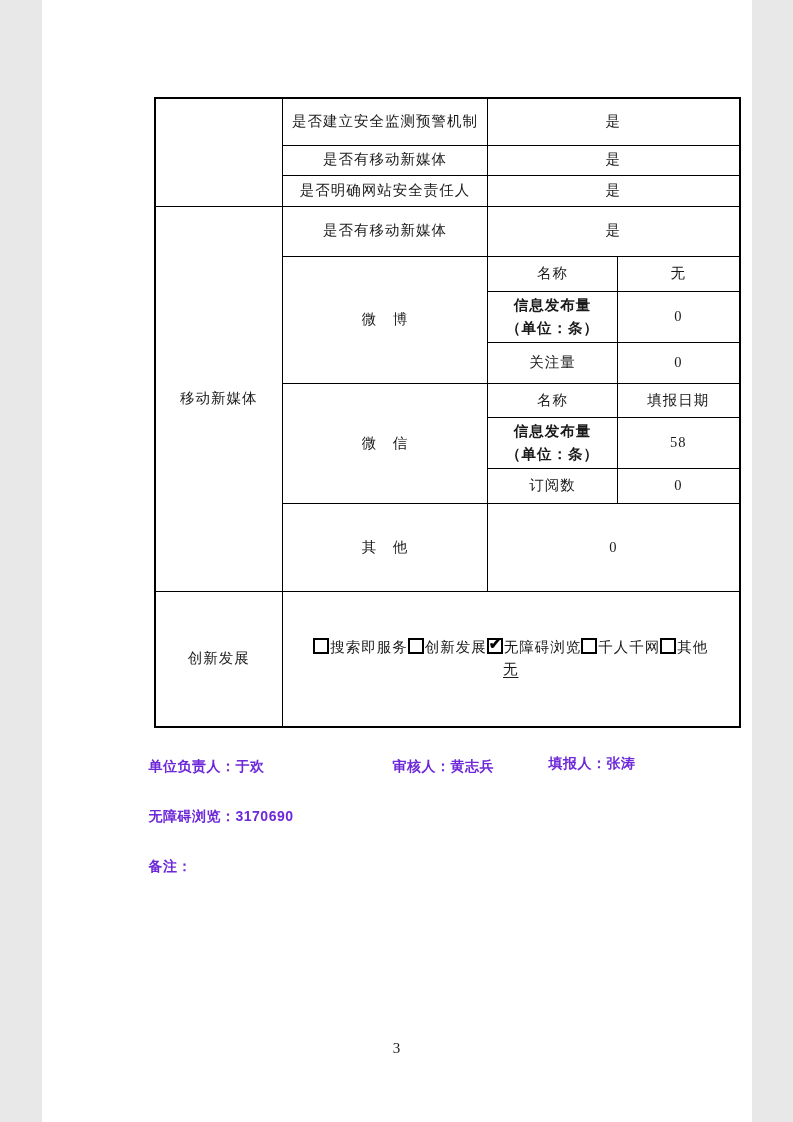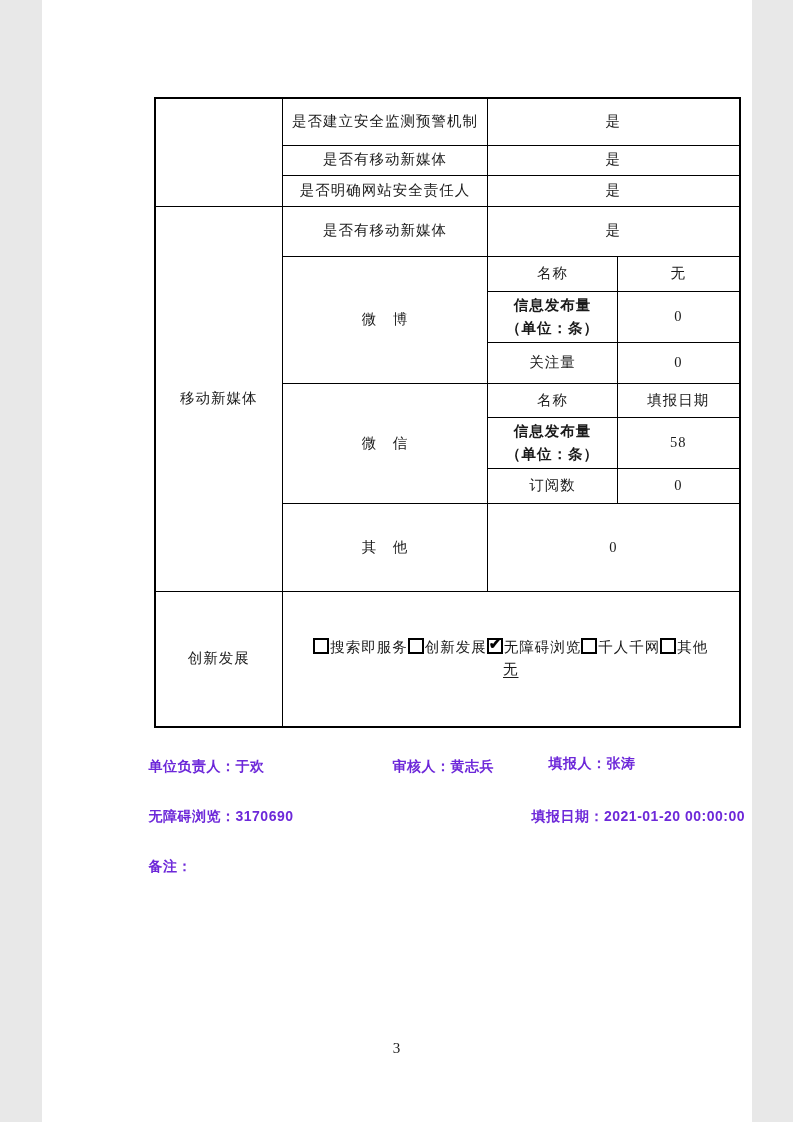--- a/index.html
+++ b/index.html
@@ -168,21 +168,18 @@
   </div>
   <div class="footer-item" style="left:351px; top:758px;">
     <span>审核人：</span><span>黄志兵</span>
   </div>
   <div class="footer-item" style="left:507px; top:755px;">
     <span>填报人：</span><span>张涛</span>
   </div>
   <div class="footer-item" style="left:107px; top:808px;">
     <span>无障碍浏览：</span><span>3170690</span>
   </div>
-  <div class="footer-item" style="left:490px; top:808px;">
-    <span>填报日期：</span><span>2021-01-20 00:00:00</span>
-  </div>
   <div class="footer-item" style="left:107px; top:858px;">
     <span>备注：</span>
   </div>
 
   <div class="page-number">3</div>
 </div>
 
 </body></html>

